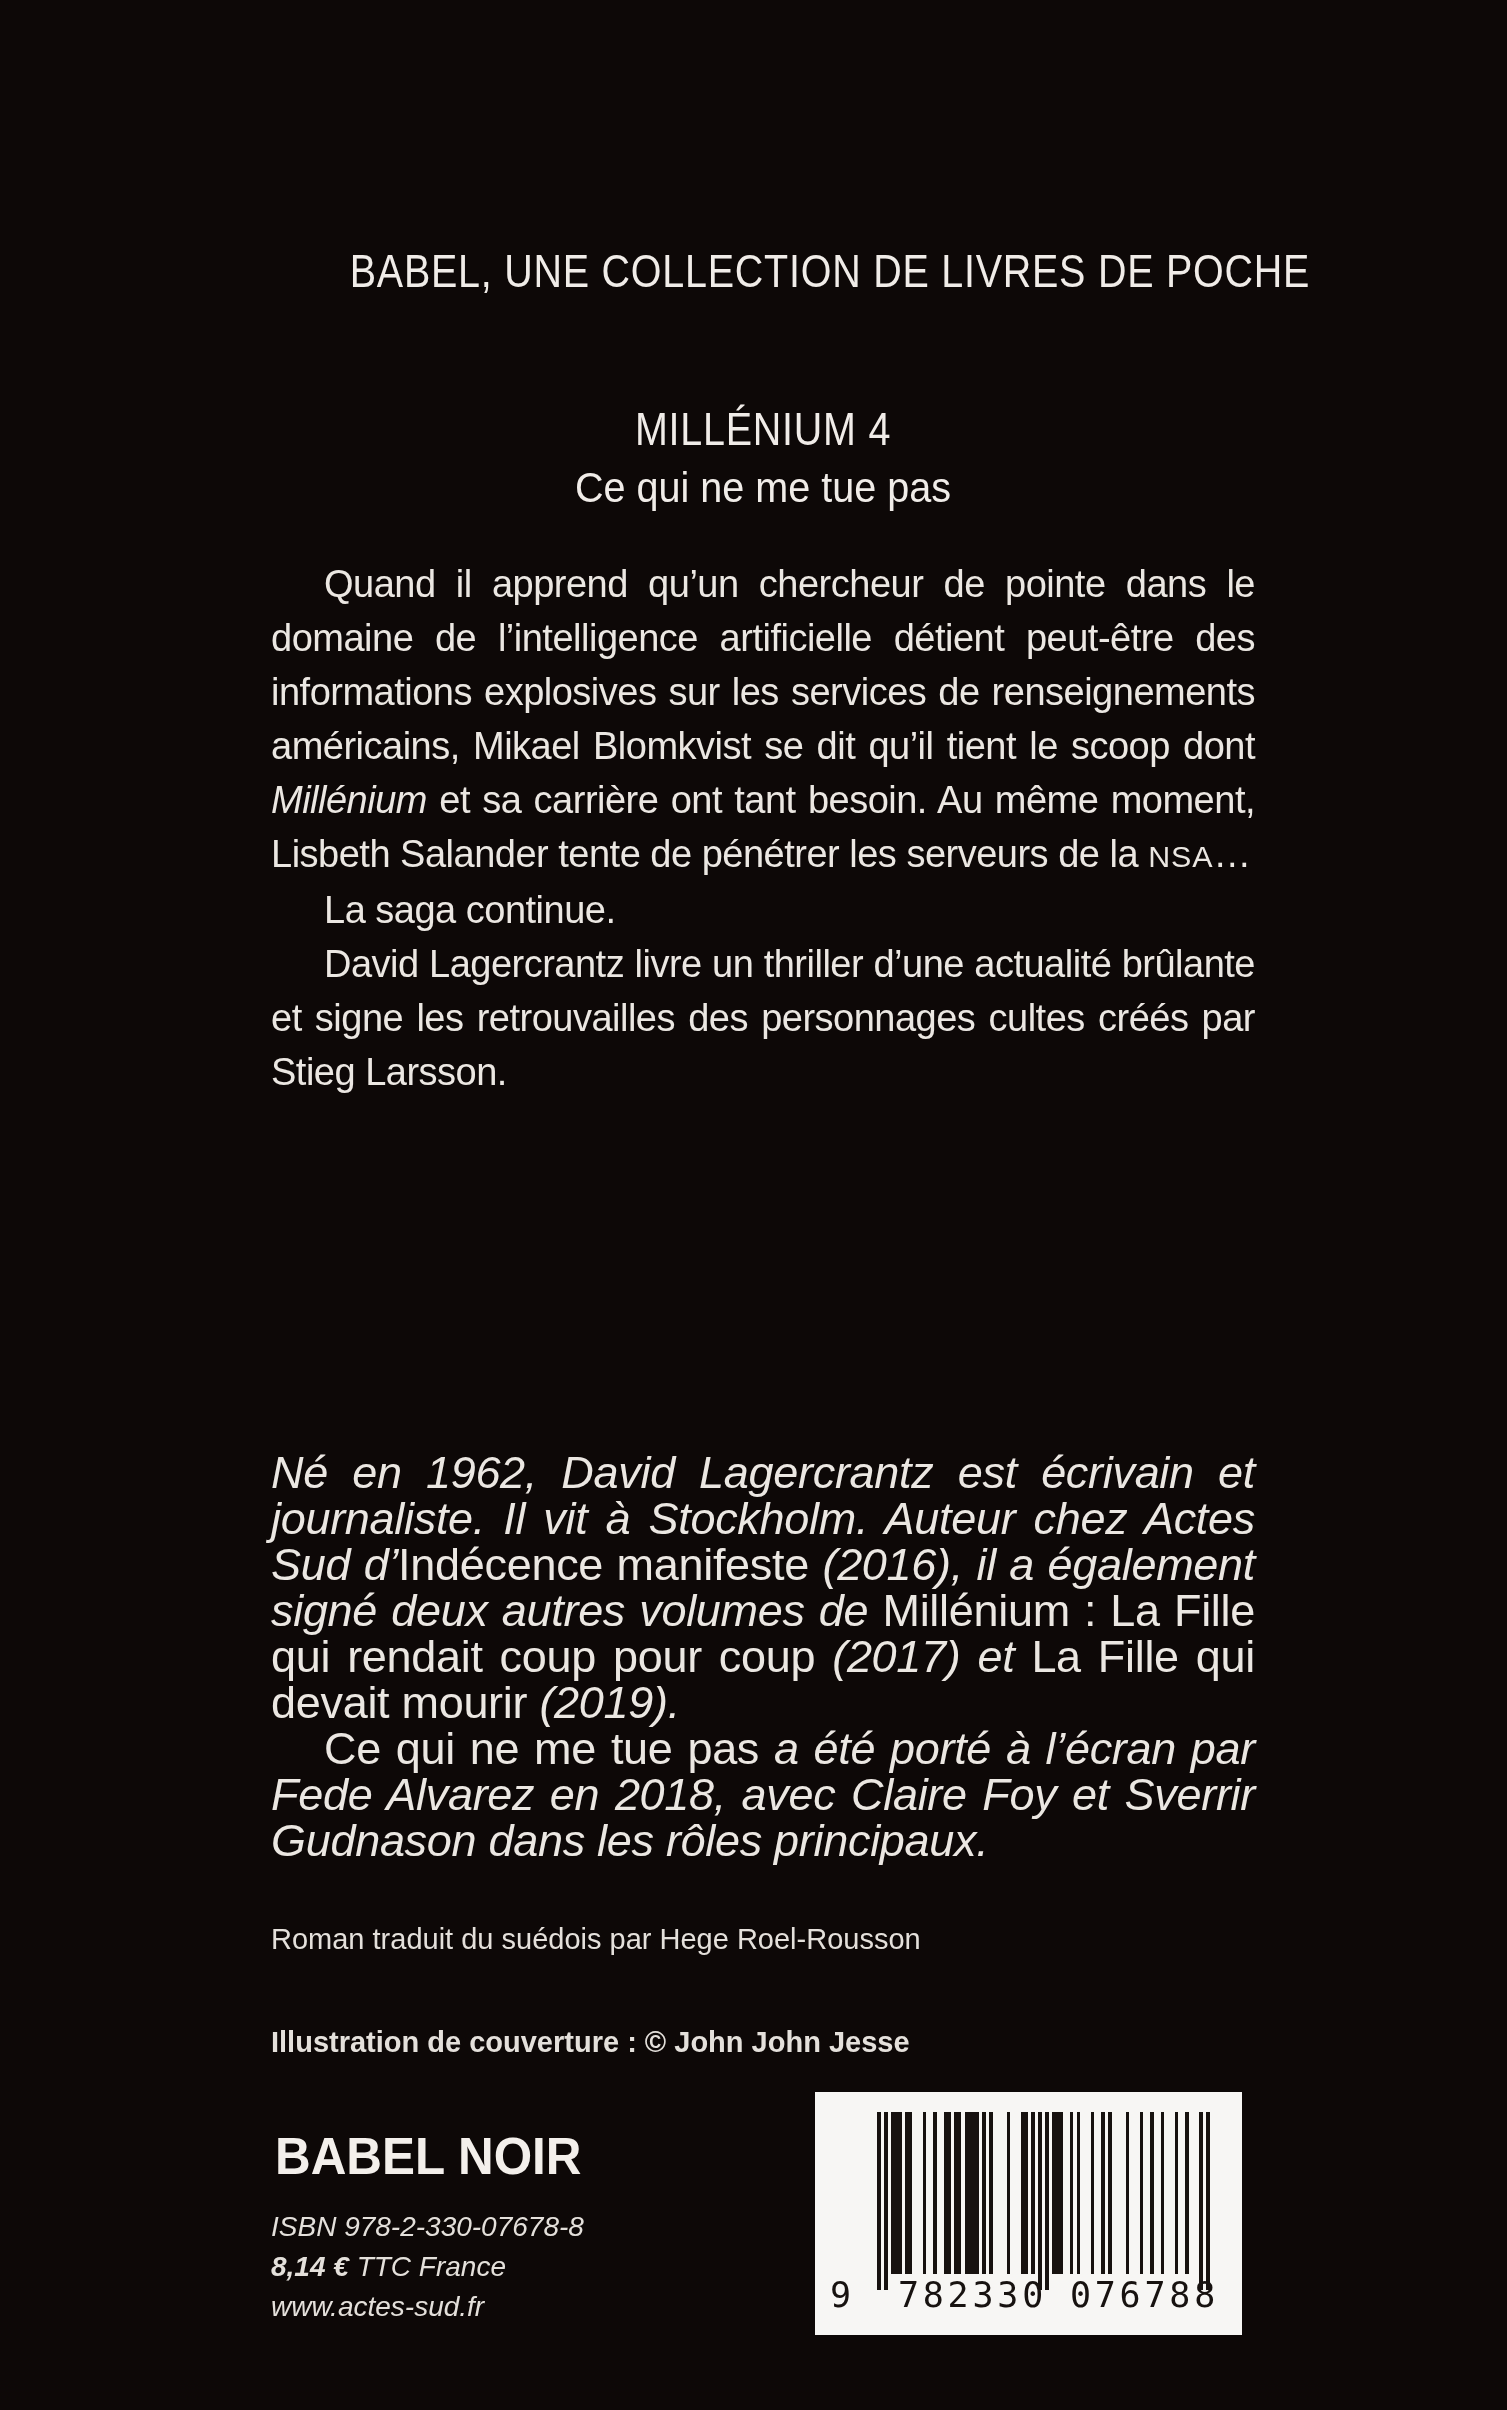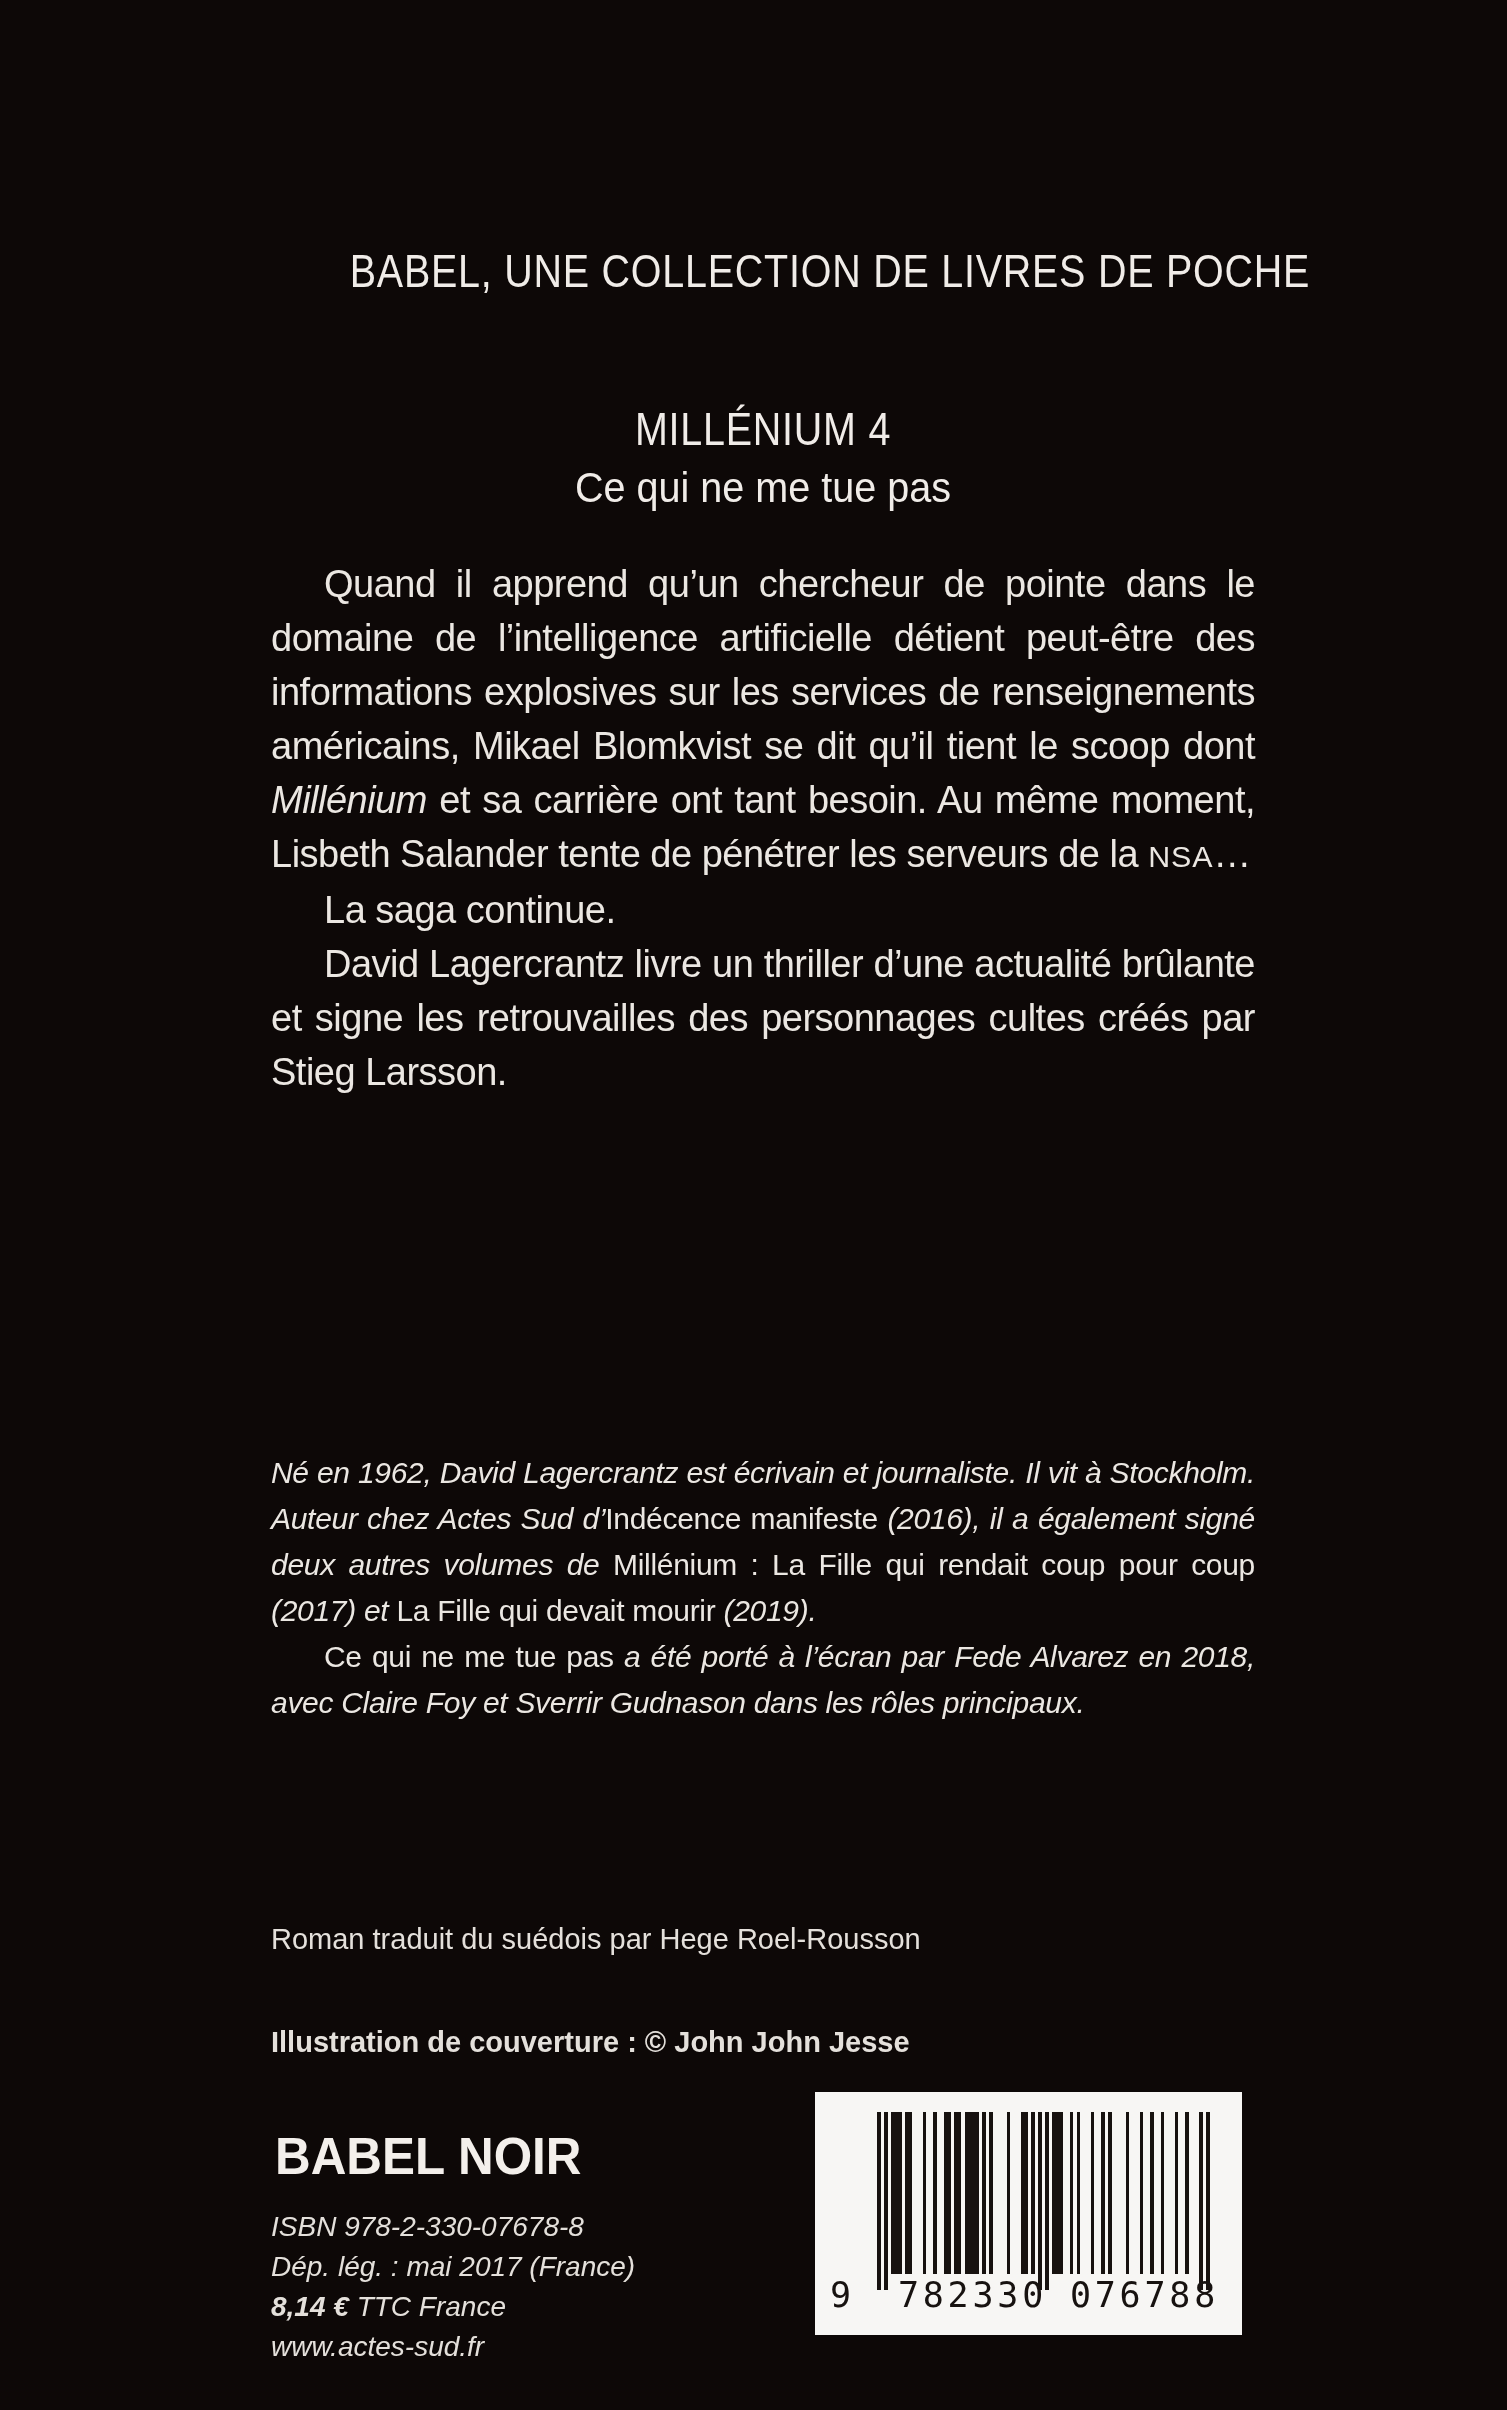--- a/index.html
+++ b/index.html
@@ -41,21 +41,21 @@
     text-align:justify;
   }
   .synopsis p, .author-note p{margin:0;}
   .ind{text-indent:53px;}
   .it{font-style:italic;}
   .rm{font-style:normal;}
   .sc{font-size:0.8em;letter-spacing:0.9px;}
   
   .author-note{
     left:271px;top:1450px;width:984px;
-    font-size:30px;line-height:46px;letter-spacing:-0.3px;
+    font-size:45px;line-height:46px;letter-spacing:-0.3px;
     font-style:italic;text-align:justify;
   }
   
   .credit-translation{left:271px;top:1923px;font-size:29px;color:#e4e0db;}
   .credit-illustration{left:271px;top:2026px;font-size:29px;color:#e4e0db;font-weight:bold;}
   
   .imprint-name{
     left:275px;top:2126px;
     font-size:52px;font-weight:bold;letter-spacing:0px;
     color:#f3efeb;transform:scaleX(0.95);transform-origin:0 0;
@@ -110,21 +110,20 @@
   </div>
 
   <div class="abs credit-translation">Roman traduit du suédois par Hege Roel-Rousson</div>
 
   <div class="abs credit-illustration">Illustration de couverture : © John John Jesse</div>
 
   <div class="abs imprint-name">BABEL NOIR</div>
 
   <div class="abs imprint-details">
     <div>ISBN 978-2-330-07678-8</div>
-    <div>Dép. lég. : mai 2017 (France)</div>
     <div><span class="b">8,14 €</span><span> TTC France</span></div>
     <div>www.actes-sud.fr</div>
   </div>
 
   <div class="abs barcode">
     <div class="barcode-bars">
         <span style="width: 3.5px; height: 178px; background: rgb(23, 18, 16);"></span>
         <span style="width: 3.5px; height: 178px; background: transparent;"></span>
         <span style="width: 3.5px; height: 178px; background: rgb(23, 18, 16);"></span>
         <span style="width: 3.5px; height: 162px; background: transparent;"></span>

